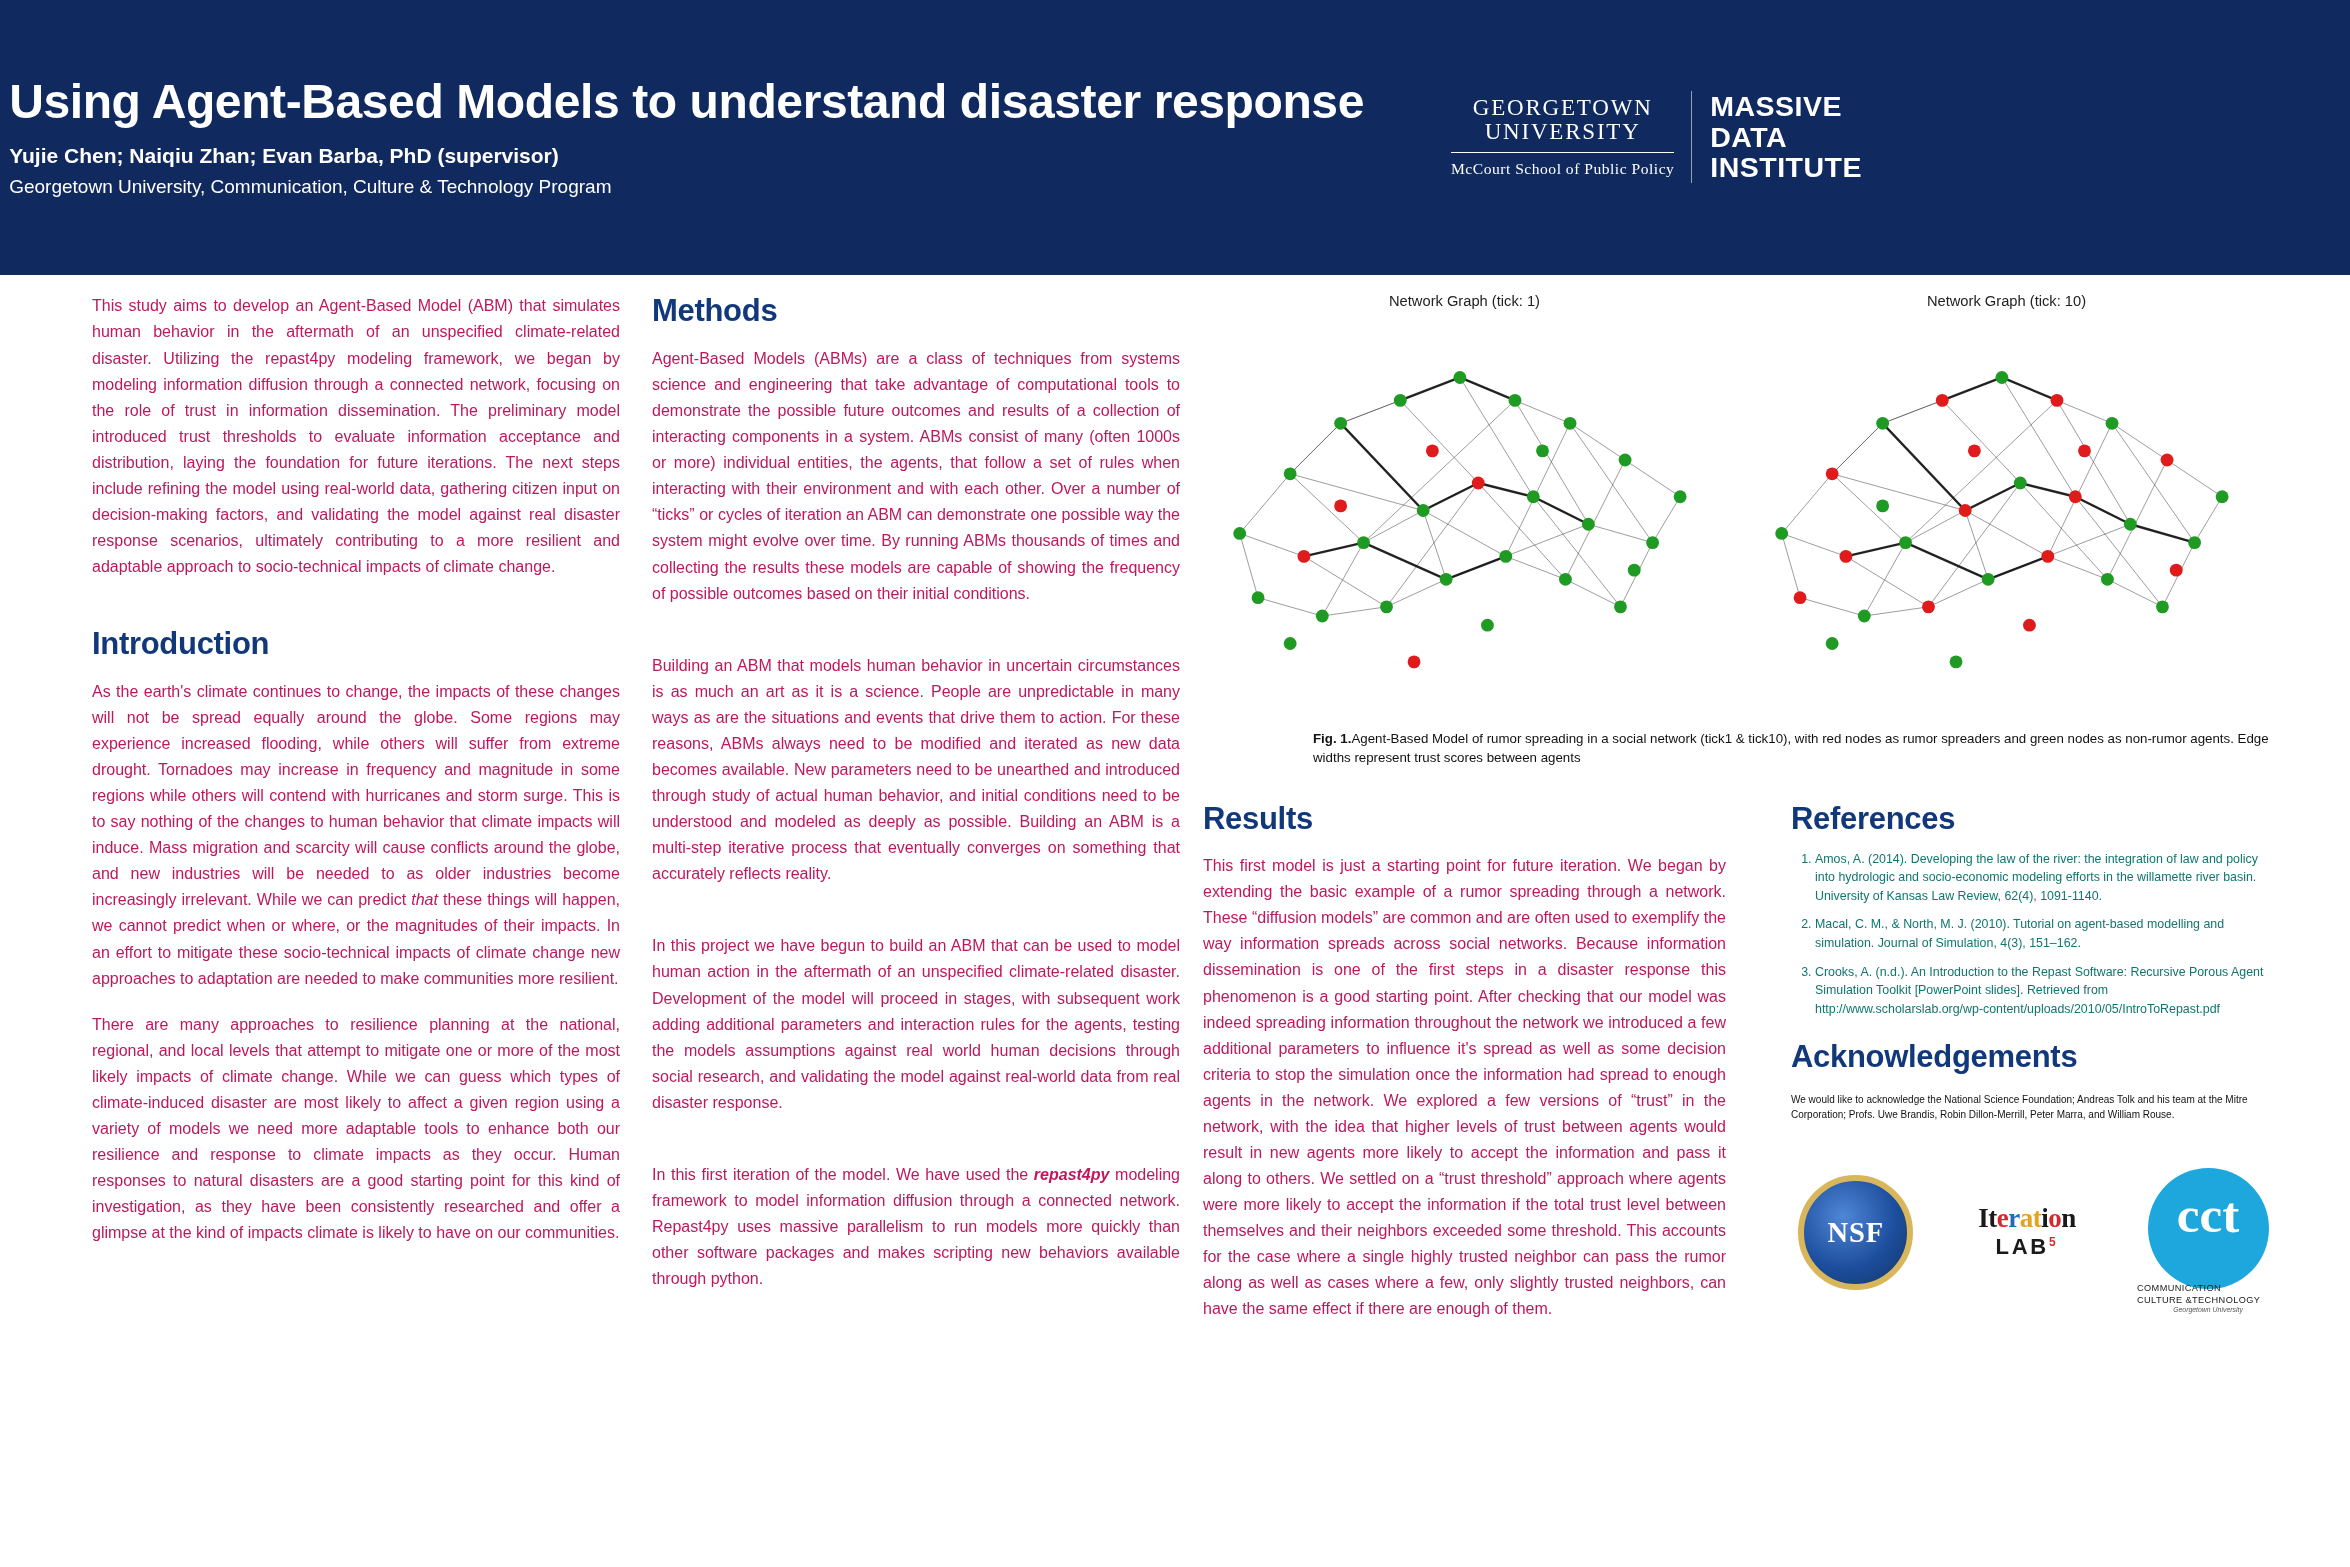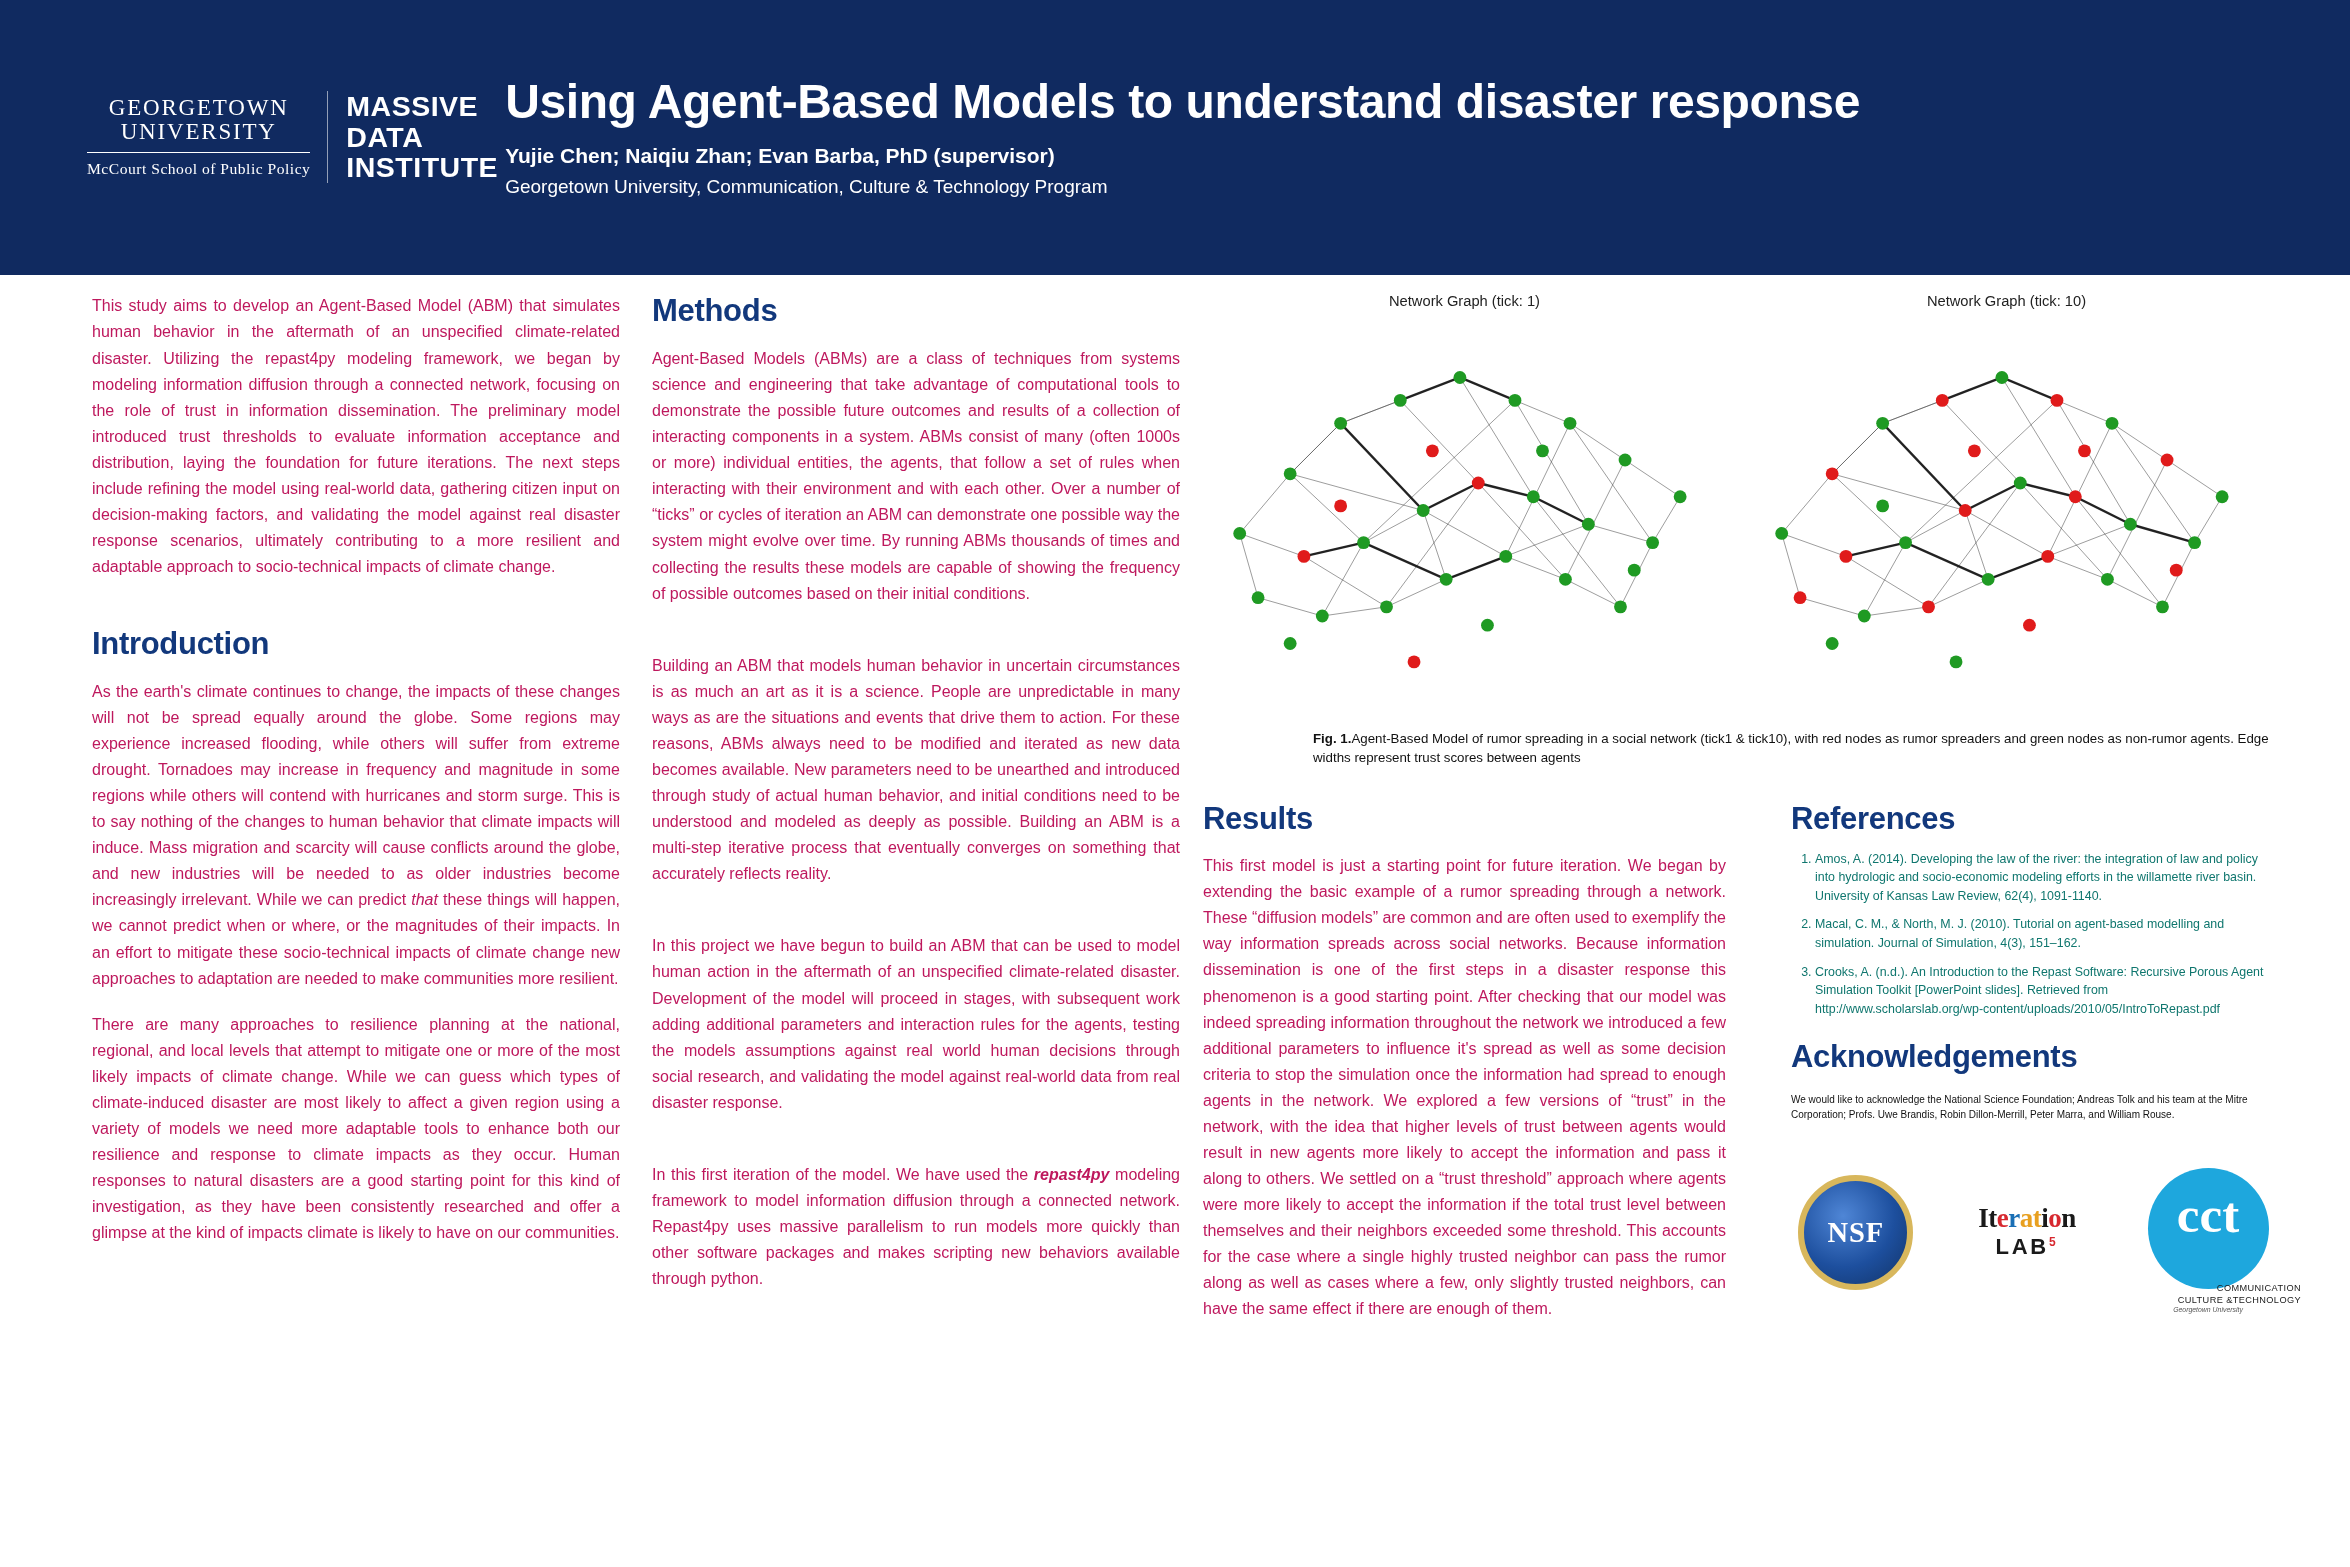--- a/index.html
+++ b/index.html
@@ -217,53 +217,53 @@
     width: 121px; height: 121px; border-radius: 50%;
     background: #1ea7dd;
   }
   #cct-logo .cct-text {
     position: absolute; left: 0; top: 18.4px; width: 154px;
     text-align: center;
     color: #ffffff; font-size: 51px; font-weight: bold;
     font-family: "Liberation Serif", serif;
   }
   #cct-logo .cct-sub {
-    position: absolute; left: 16px; top: 114px; width: 154px;
-    text-align: right; font-size: 9.2px; color: #1a1a1a; line-height: 1.35;
+    position: absolute; left: 6px; top: 114px; width: 154px;
+    text-align: left; font-size: 9.2px; color: #1a1a1a; line-height: 1.35;
     letter-spacing: 0.4px;
   }
   #cct-logo .cct-tag {
     position: absolute; left: 0; top: 138px; width: 154px;
     text-align: center; font-size: 6.9px; color: #555; font-style: italic;
   }
 </style>
 </head>
 <body>
 
 <div id="header">
   <div id="header-inner">
+
+    <div id="title-block">
+      <h1 id="poster-title">Using Agent-Based Models to understand disaster response</h1>
+      <div id="authors">Yujie Chen; Naiqiu Zhan; Evan Barba, PhD (supervisor)</div>
+      <div id="affiliation">Georgetown University, Communication, Culture &amp; Technology Program</div>
+    </div>
 
     <div id="logo-block">
       <div id="gu-logo">
         <div class="gu-name">GEORGETOWN</div>
         <div class="gu-name">UNIVERSITY</div>
         <div class="gu-rule"></div>
         <div class="gu-school">McCourt School of Public Policy</div>
       </div>
       <div id="mdi-logo">
         <div>MASSIVE</div>
         <div>DATA</div>
         <div>INSTITUTE</div>
       </div>
-    </div>
-
-    <div id="title-block">
-      <h1 id="poster-title">Using Agent-Based Models to understand disaster response</h1>
-      <div id="authors">Yujie Chen; Naiqiu Zhan; Evan Barba, PhD (supervisor)</div>
-      <div id="affiliation">Georgetown University, Communication, Culture &amp; Technology Program</div>
     </div>
 
   </div>
 </div>
 
 <div id="content">
 
   <div class="col" id="col-left">
     <p class="body">This study aims to develop an Agent-Based Model (ABM) that simulates human behavior in the aftermath of an unspecified climate-related disaster. Utilizing the repast4py modeling framework, we began by modeling information diffusion through a connected network, focusing on the role of trust in information dissemination. The preliminary model introduced trust thresholds to evaluate information acceptance and distribution, laying the foundation for future iterations. The next steps include refining the model using real-world data, gathering citizen input on decision-making factors, and validating the model against real disaster response scenarios, ultimately contributing to a more resilient and adaptable approach to socio-technical impacts of climate change.</p>
 

